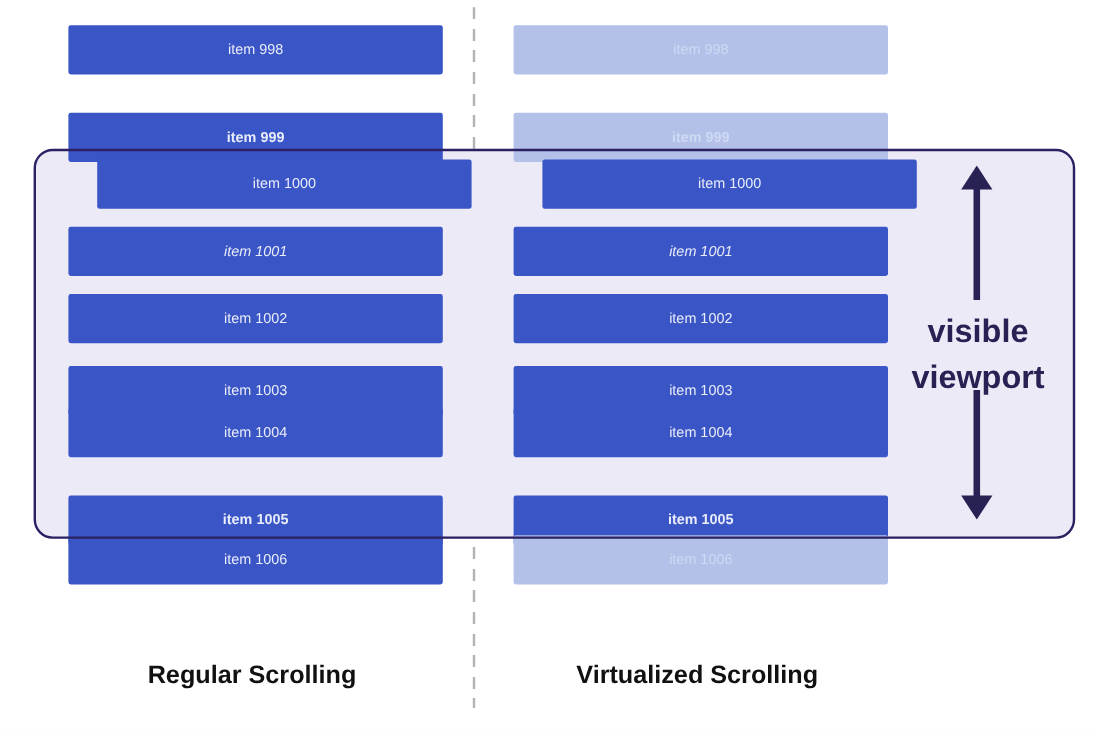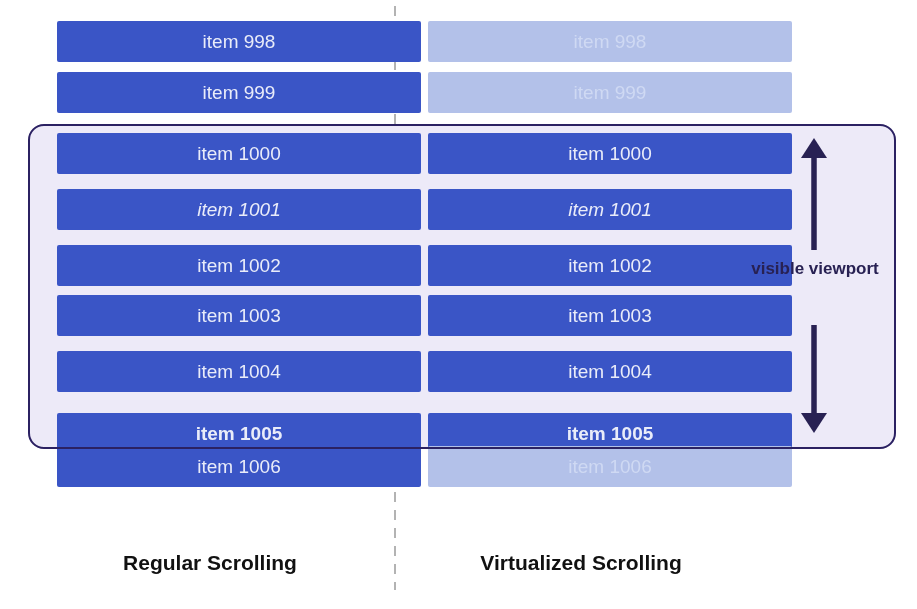--- a/index.html
+++ b/index.html
@@ -52,53 +52,53 @@
     width:868px;height:325px;
     box-sizing:border-box;
     border:2px solid var(--viewport_border);
     border-radius:16px;
     background:transparent;
     z-index:4;
     pointer-events:none;
   }
   .bar{
     position:absolute;
-    width:364px;height:41px;
+    width:312px;height:41px;
     background:var(--bar_solid);
     color:var(--bar_text_solid);
-    font-size:19px;
+    font-size:12px;
     line-height:41px;
     text-align:center;
     border-radius:2px;
     z-index:3;
   }
   .bar.faded{
     background:var(--bar_faded);
     color:var(--bar_text_faded);
   }
   .col-left .bar{left:57px;}
   .col-right .bar{left:428px;}
-  .r0{top:21px;}  .r1{top:72px;}  .r2{top:133px;} .r3{top:189px;font-style:italic;} .r4{top:245px;}
-  .r5{top:295px;} .r6{top:351px;} .r7{top:413px;font-weight:bold;} .r8{top:446px;}
+  .r0{top:21px;}  .r1{top:94px;font-weight:bold;}  .r2{top:133px;margin-left:24px;} .r3{top:189px;font-style:italic;} .r4{top:245px;}
+  .r5{top:305px;} .r6{top:340px;} .r7{top:413px;font-weight:bold;} .r8{top:446px;}
   .caption{
     position:absolute;
     top:551px;height:28px;
     font-size:21px;font-weight:bold;
     color:var(--caption_text);
     text-align:center;
     z-index:3;
   }
   .caption.left{left:57px;width:306px;}
   .caption.right{left:428px;width:306px;}
   .viewport-label{
     position:absolute;
     left:745px;top:257px;
     width:140px;
     text-align:center;
-    font-size:17px;font-weight:bold;
+    font-size:27px;font-weight:bold;
     line-height:1.42;
     color:var(--arrow);
     z-index:5;
   }
   .arrow-svg{
     position:absolute;
     width:36px;
     color:var(--arrow);
     z-index:5;
   }

